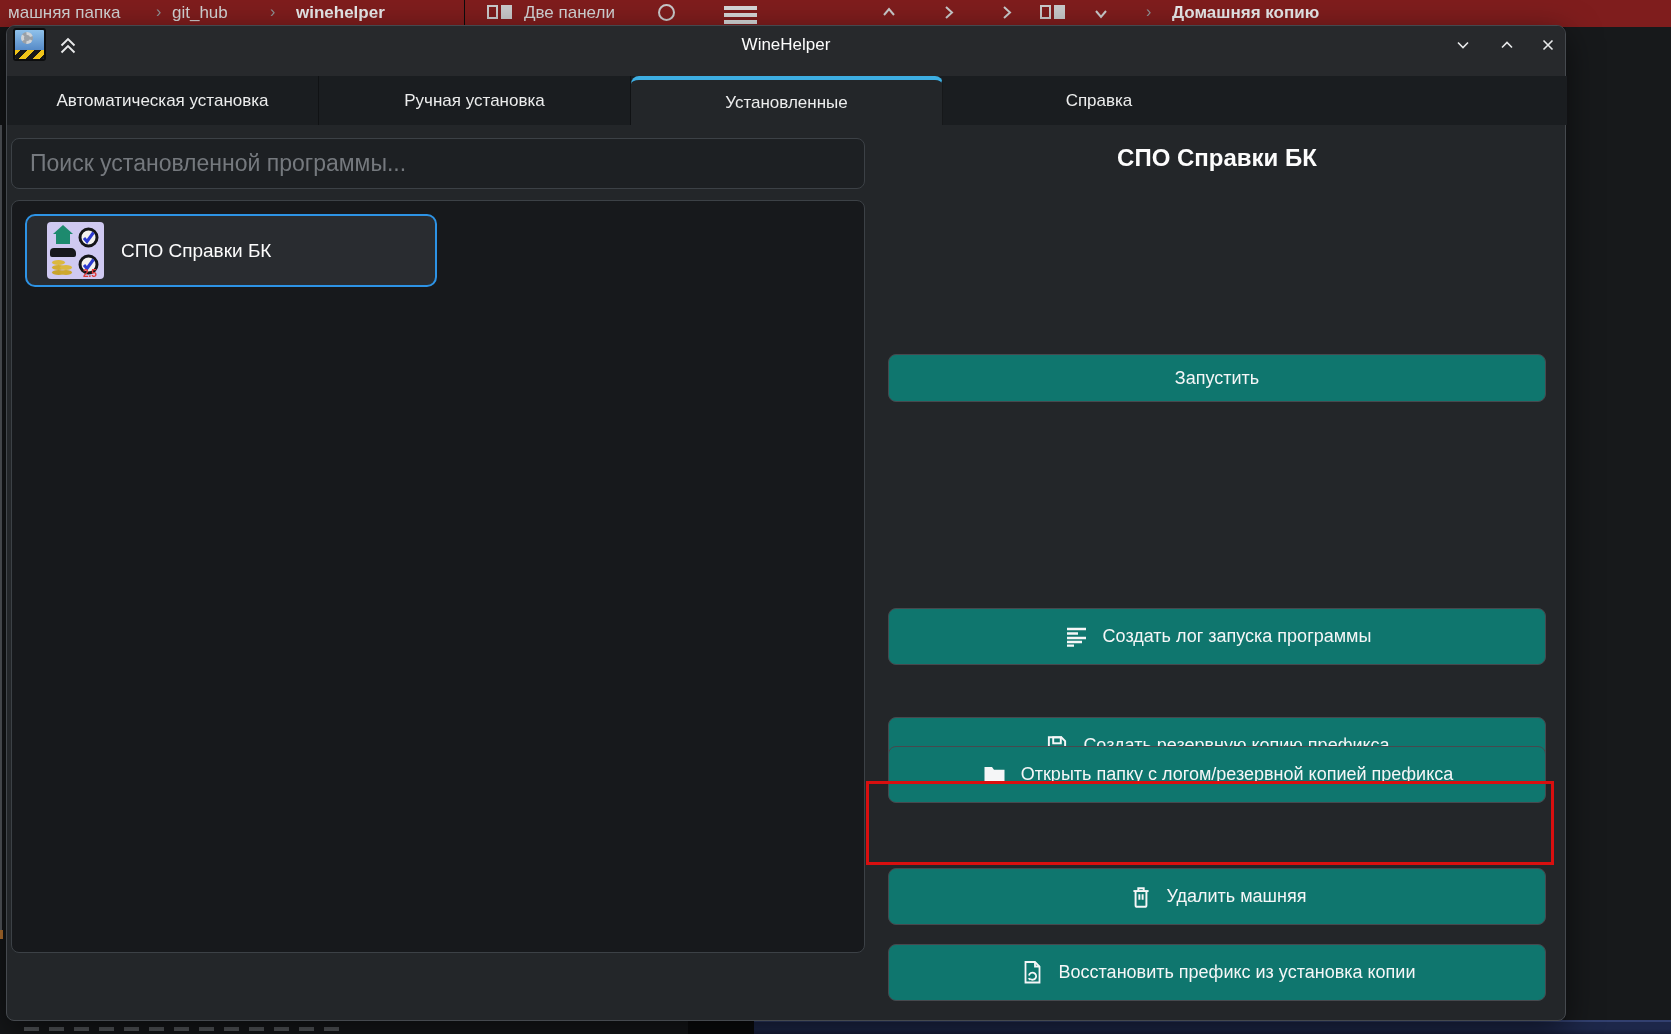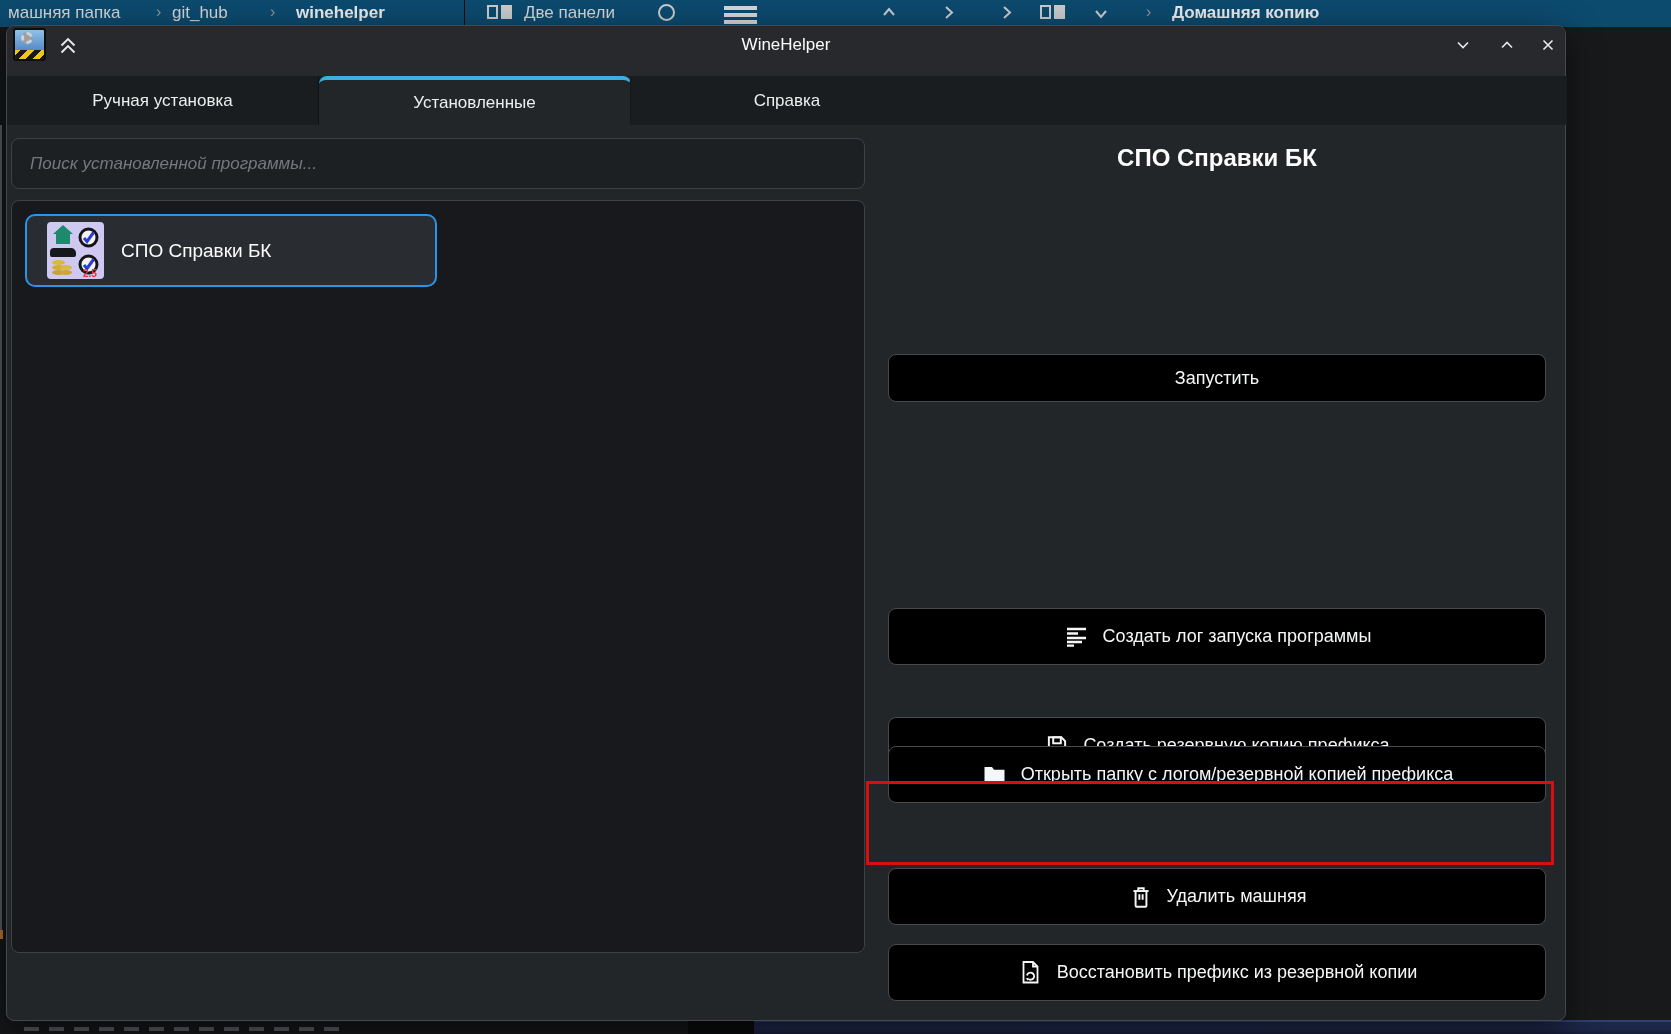--- a/index.html
+++ b/index.html
@@ -1,21 +1,21 @@
 <!DOCTYPE html>
 <html><head>
 <meta charset="utf-8">
 <style>
   * { margin:0; padding:0; box-sizing:border-box; }
   html,body { width:1671px; height:1034px; overflow:hidden; }
   body { background:#141618; font-family:"Liberation Sans", sans-serif; color:#f0f1f2; position:relative; }
   .abs { position:absolute; }
 
   
-  .desktop-top { left:0; top:0; width:1671px; height:27px; background:#0c4a6e; z-index:1; }
+  .desktop-top { left:0; top:0; width:1671px; height:27px; background:#7f1d1d; z-index:1; }
   .bc-text { top:3px; font-size:17px; color:#d3d4d5; white-space:nowrap; }
   .bc-bold { font-weight:bold; color:#e8e9ea; }
   .bc-chev { color:#8f9396; font-size:16px; top:3px; }
   .tb-divider { top:0; width:1px; height:27px; background:#0b0c0d; }
   .sq-icon { width:27px; height:15px; top:5px; }
   .sq-icon .sq-l { position:absolute; left:0; top:0; width:11px; height:14px; border:2px solid #c9cacb; }
   .sq-icon .sq-r { position:absolute; left:14px; top:0; width:11px; height:14px; background:#c9cacb; }
   .search-circle { top:4px; width:17px; height:17px; border:2px solid #c9cacb; border-radius:50%; }
   .hamburger { top:6px; width:33px; height:18px; }
   .hamburger i { position:absolute; left:0; width:33px; height:3.5px; background:#d6d7d8; display:block; }
@@ -55,21 +55,21 @@
   .tab { flex:0 0 312px; display:flex; align-items:center; justify-content:center;
     font-size:17px; color:#eceded; border-right:1px solid rgba(0,0,0,.35); height:49px; }
   .tab:last-child { border-right:none; }
   .tab.active { background:#232629; border-top:4px solid #3daee2; border-right:1px solid rgba(0,0,0,.35);
     border-radius:8px 8px 0 0; }
 
   
   .search-box { left:4px; top:112px; width:854px; height:51px; background:#1d2023;
     border:1px solid #3c4146; border-radius:8px; }
   .search-box input { width:100%; height:100%; background:transparent; border:none; outline:none;
-    font-family:"Liberation Sans",sans-serif; font-size:17px; color:#eab308; padding:0 18px;font-style:italic; }
+    font-family:"Liberation Sans",sans-serif; font-size:23px; color:#eab308; padding:0 18px; }
   .search-box input::placeholder { color:#75797e; opacity:1; }
 
   .prog-list { left:4px; top:174px; width:854px; height:753px; background:#17191c;
     border:1px solid #3c4146; border-radius:8px; }
   .prog-item { left:13px; top:13px; width:412px; height:73px; background:#292c30;
     border:2px solid #2d93e5; border-radius:10px; display:flex; align-items:center;
     padding-left:20px; gap:17px; }
   .prog-name { font-size:19px; color:#fcfcfc; }
 
   .prog-icon { position:relative; width:57px; height:57px; background:#cfc9f1; border-radius:4px;
@@ -84,21 +84,21 @@
   .prog-icon .coins2 { position:absolute; left:13px; top:43px; width:12px; height:5px; border-radius:50%;
     background:#dbb83f; box-shadow:0 5px 0 #cda72e; }
   .prog-icon .clock { position:absolute; left:31px; width:21px; height:21px; }
   .prog-icon .clock.c1 { top:5px; } .prog-icon .clock.c2 { top:32px; }
   .prog-icon .badge { position:absolute; left:36px; top:46px; font-size:10px; font-weight:bold; color:#e03a3a; }
 
   
   .right-col { left:860px; top:0; width:700px; height:996px; }
   .detail-title { position:absolute; left:0; top:118px; width:700px; text-align:center;
     font-size:24px; font-weight:bold; color:#fcfcfc; }
-  .btn { position:absolute; left:21px; width:658px; background:#000000; border:1px solid #46494e;
+  .btn { position:absolute; left:21px; width:658px; background:#0f766e; border:1px solid #46494e;
     border-radius:8px; display:flex; align-items:center; justify-content:center; gap:13px;
     font-size:18px; color:#f5f6f7; }
   .btn-run { top:328px; height:48px; }
   .btn-act { height:57px; }
   .btn-a0 { top:582px; } .btn-a1 { top:691px; } .btn-a2 { top:720px; }
   .btn-a3 { top:842px; } .btn-a4 { top:918px; }
   .btn svg { display:block; flex:0 0 auto; }
   .red-rect { position:absolute; left:-1px; top:755px; width:688px; height:84px;
     border:3px solid #d90f0f; z-index:5; pointer-events:none; }
 </style>
@@ -189,20 +189,21 @@
         </svg>
       </div>
     <div class="abs win-btn close">
       <svg width="22" height="22" viewBox="0 0 22 22" fill="none" stroke="#e8e9ea" stroke-width="1.6">
         <path d="M6.5 6.5 L15.5 15.5 M15.5 6.5 L6.5 15.5"></path>
         </svg>
       </div>
   </div>
 
   <div class="abs tabbar">
+    <div class="tab">Автоматическая установка</div>
     <div class="tab">Ручная установка</div>
     <div class="tab active">Установленные</div>
     <div class="tab">Справка</div>
   </div>
 
   <div class="abs search-box">
     <input type="text" placeholder="Поиск установленной программы..." style="">
   </div>
 
   <div class="abs prog-list">
@@ -279,18 +280,18 @@
 
     <div class="btn btn-act btn-a4">
       <span>
         <svg width="27" height="27" viewBox="0 0 27 27" fill="none" stroke="#f5f6f7" stroke-width="1.8">
           <path d="M6.5 3 h9.5 l4.5 4.5 V23.5 h-14 Z"></path>
           <path d="M16 3 v4.5 h4.5"></path>
           <path d="M10 16.5 a3.6 3.6 0 1 1 1.2 3.4"></path>
           <path d="M10.9 21.6 l-2.3-2 2.9-.9 Z" fill="#f5f6f7" stroke="none"></path>
           </svg>
         </span>
-      <span>Восстановить префикс из резервной копии</span>
+      <span>Восстановить префикс из установка копии</span>
     </div>
 
     <div class="red-rect"></div>
   </div>
 </div>
 
 </body></html>

